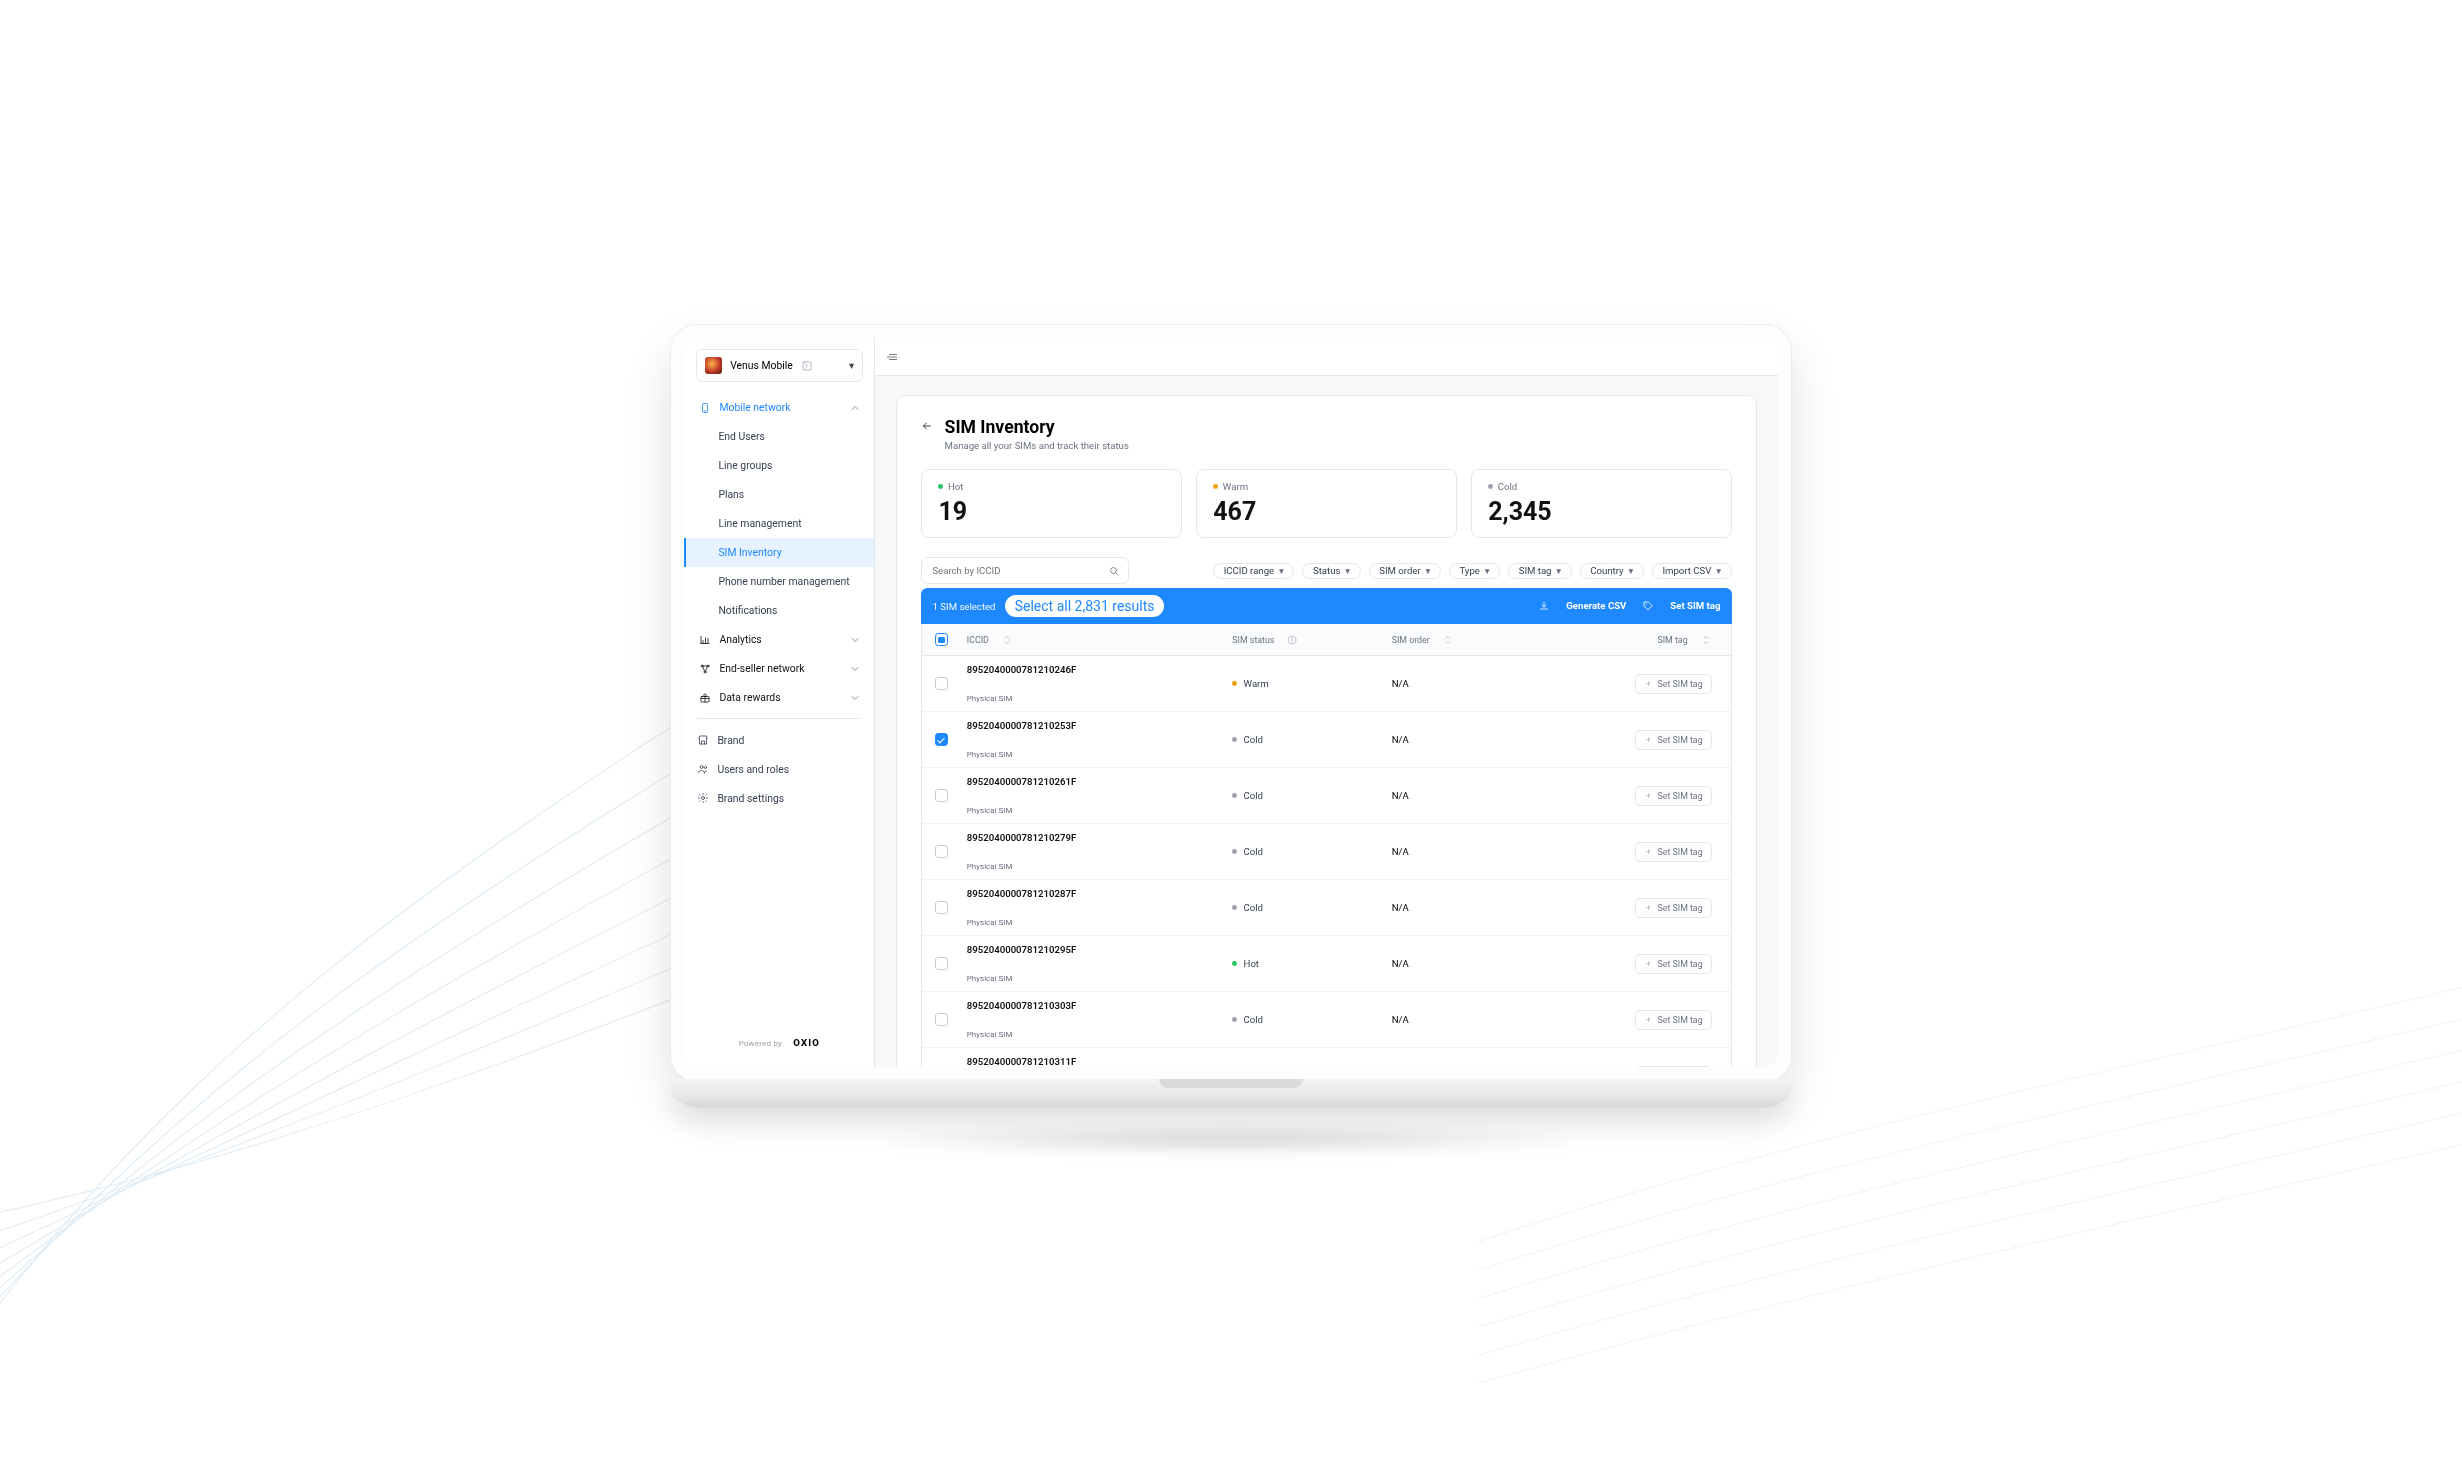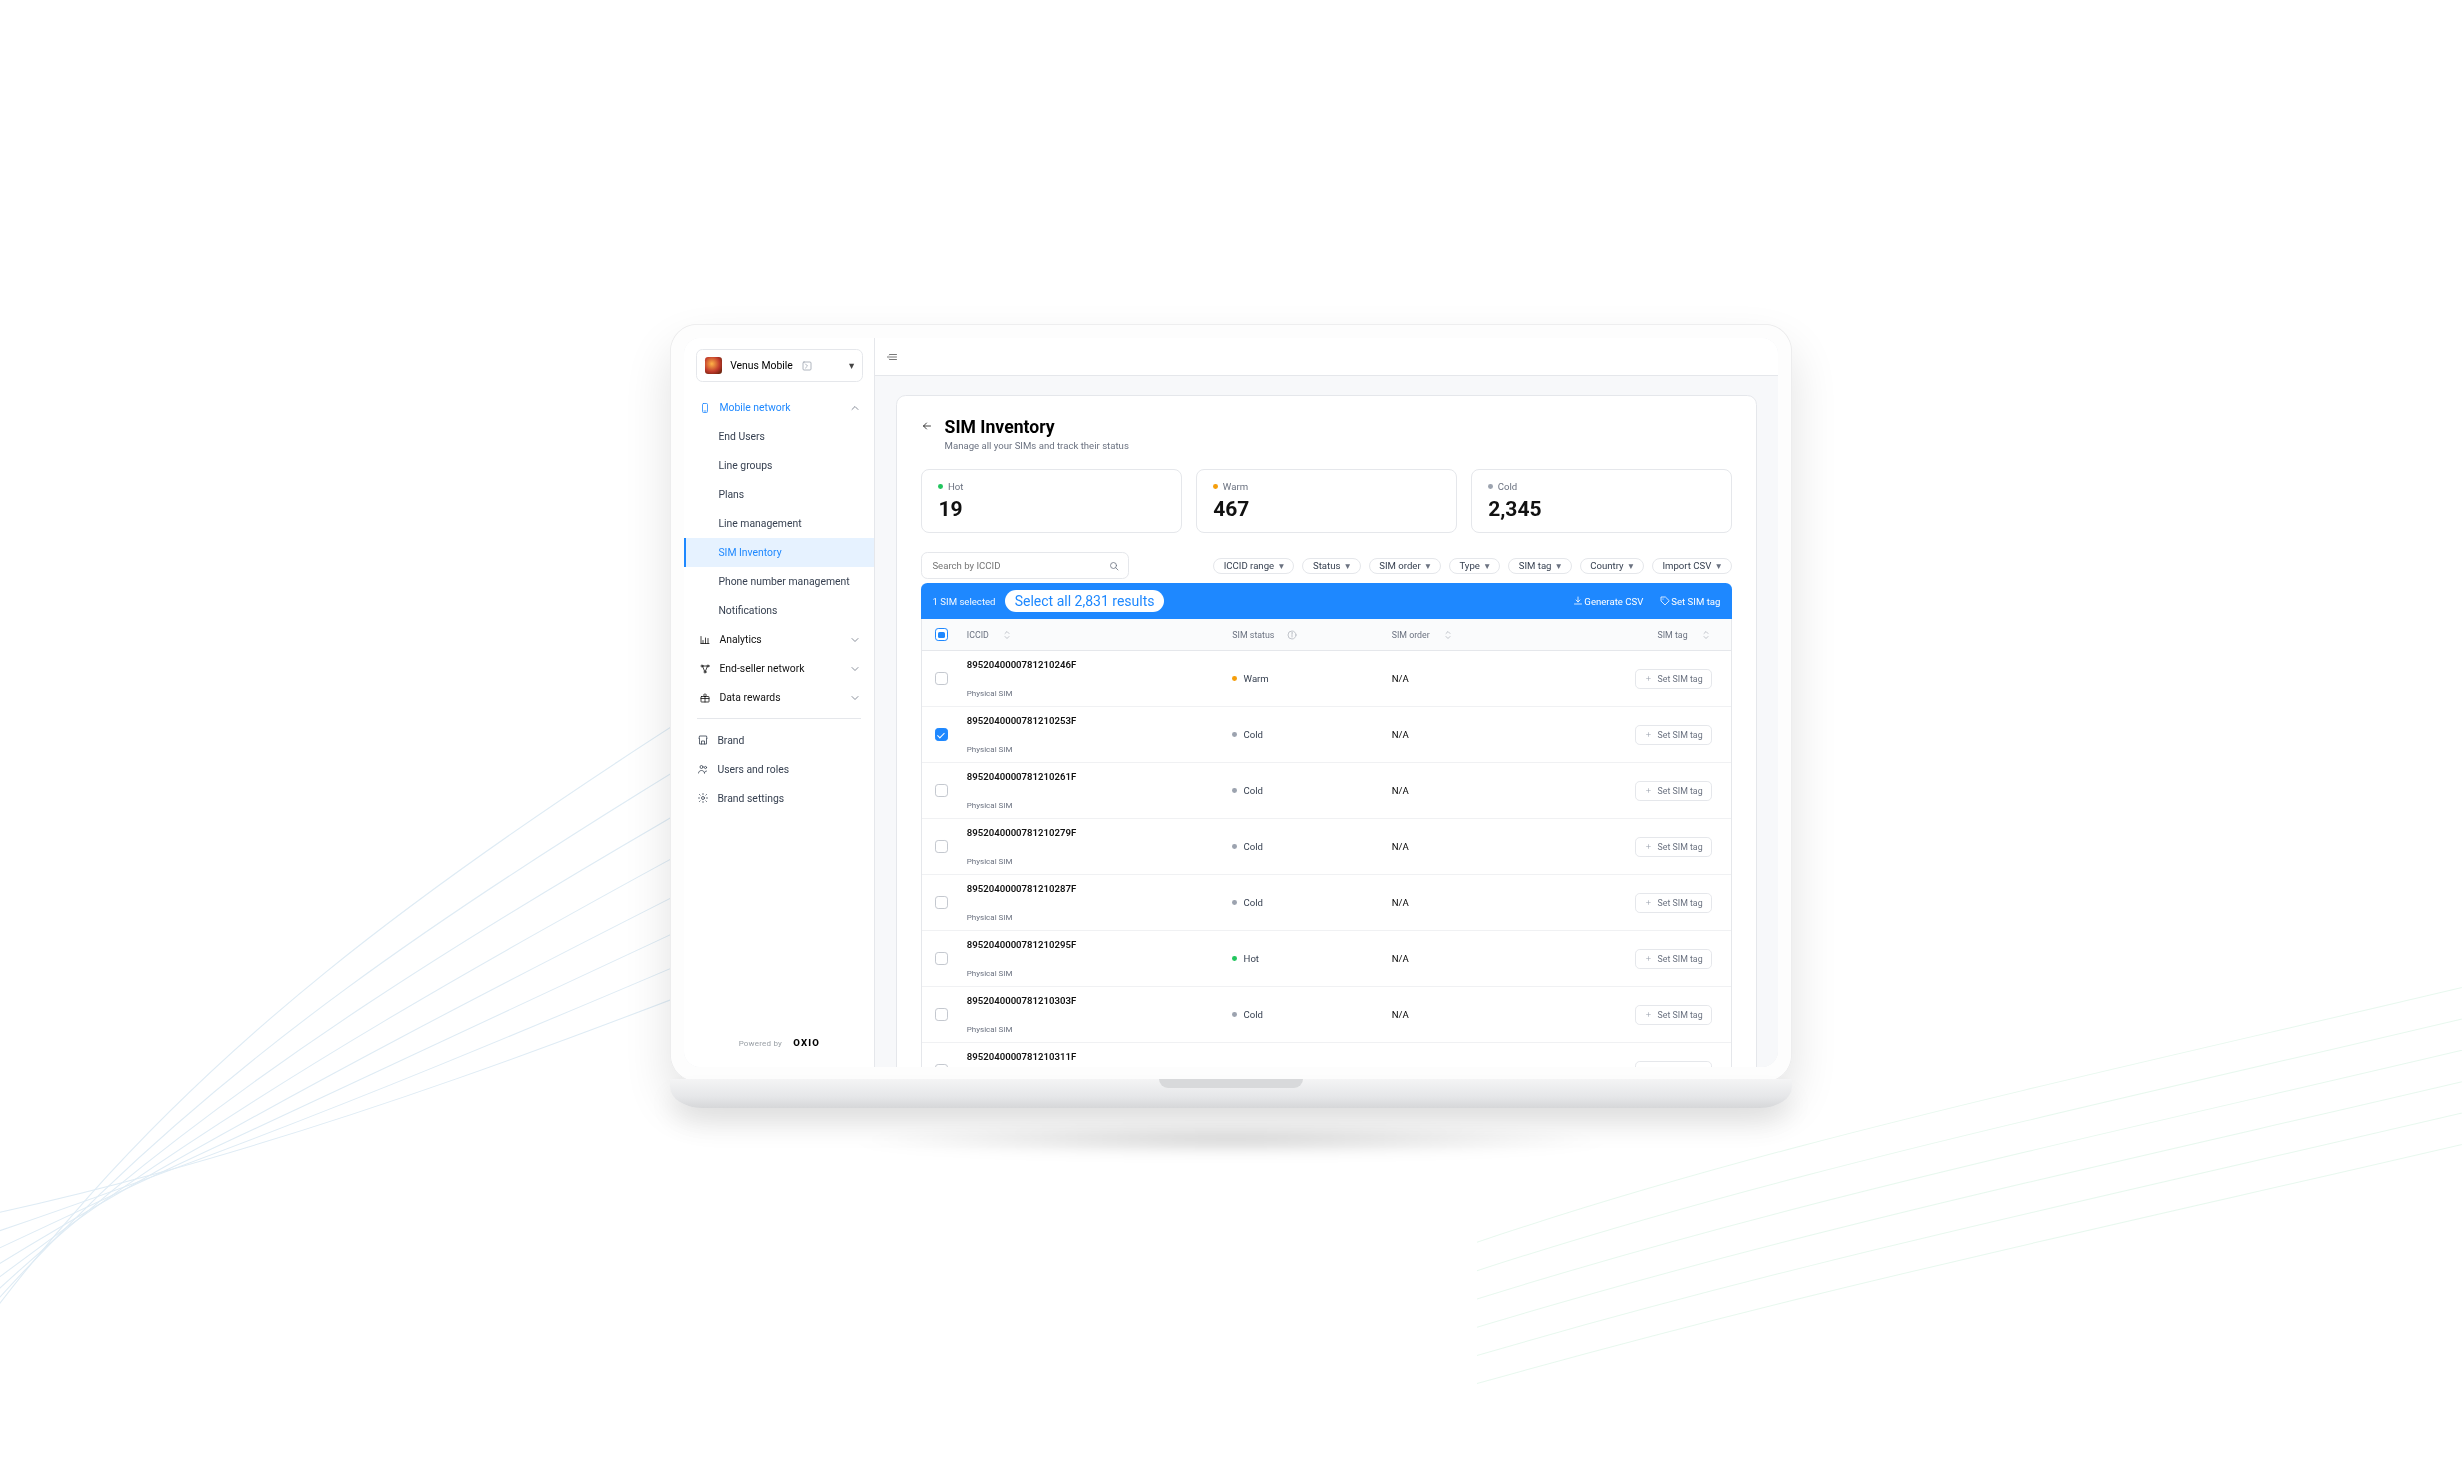--- a/index.html
+++ b/index.html
@@ -105,21 +105,21 @@
   .back-btn{margin-top:3.2px;color:#111;cursor:pointer;}
   .page-title{font-size:17.6px;font-weight:700;margin:0;}
   .page-sub{font-size:9.6px;color:var(--muted);margin:3.2px 0 0;}
   .stats{display:flex;gap:14.4px;margin-bottom:19px;}
   .stat{flex:1;border:0.8px solid var(--border);border-radius:8px;background:#fff;padding:11.2px 16px;}
   .stat-label{font-size:9.6px;color:var(--muted);display:flex;align-items:center;gap:4.8px;}
   .dot{width:4.8px;height:4.8px;border-radius:50%;display:inline-block;}
   .dot.hot{background:var(--green);}
   .dot.warm{background:var(--amber);}
   .dot.cold{background:var(--gray-dot);}
-  .stat-value{font-size:21px;font-weight:700;margin-top:4.8px;color:#111;}
+  .stat-value{font-size:25px;font-weight:700;margin-top:4.8px;color:#111;}
   
   .filter-row{display:flex;align-items:center;gap:8px;margin-bottom:4px;flex-wrap:wrap;}
   .search{
     display:flex;align-items:center;border:0.8px solid var(--border);border-radius:6.4px;background:#fff;
     padding:0 8px;height:27px;width:208px;
   }
   .search input{border:0;outline:0;flex:1;font-size:9.6px;background:transparent;}
   .pill{
     display:inline-flex;align-items:center;gap:4.8px;border:0.8px solid var(--border);background:#fff;
     border-radius:801px;padding:0 9.6px;height:16px;font-size:9.6px;color:#374151;cursor:pointer;white-space:nowrap;
@@ -129,21 +129,21 @@
   
   .selbar{
     background:var(--blue);color:#fff;border-radius:6.4px 6.4px 0 0;height:36px;
     display:flex;align-items:center;padding:0 11.2px;font-size:9.6px;gap:9.6px;
   }
   .sel-count{opacity:.95;}
   .sel-all{
     background:#fff;color:var(--blue);border-radius:801px;padding:3.2px 9.6px;font-size:14px;cursor:pointer;
   }
   .sel-actions{margin-left:auto;display:flex;gap:16px;}
-  .sel-action{display:inline-flex;align-items:center;gap:0;cursor:pointer;}
+  .sel-action{display:inline-flex;align-items:flex-start;gap:16px;cursor:pointer;font-weight:bold;}
   
   .table{background:#fff;border:0.8px solid var(--border);border-top:0;border-radius:0 0 8px 8px;overflow:hidden;}
   .thead,.trow{display:grid;grid-template-columns:38px 2fr 1.2fr 1.2fr 1.4fr;align-items:center;}
   .thead{background:#fafbfc;font-size:8.8px;color:var(--muted);height:32px;border-bottom:0.8px solid var(--border);}
   .th{display:flex;align-items:center;gap:12px;padding:0 6.4px;}
   .th:first-child{justify-content:center;}
   .sort{opacity:.5;}
   .trow{min-height:43px;border-bottom:0.8px solid #f0f1f3;font-size:9.6px;}
   .trow:last-child{border-bottom:0;}
   .cell{padding:8px 6.4px;}

